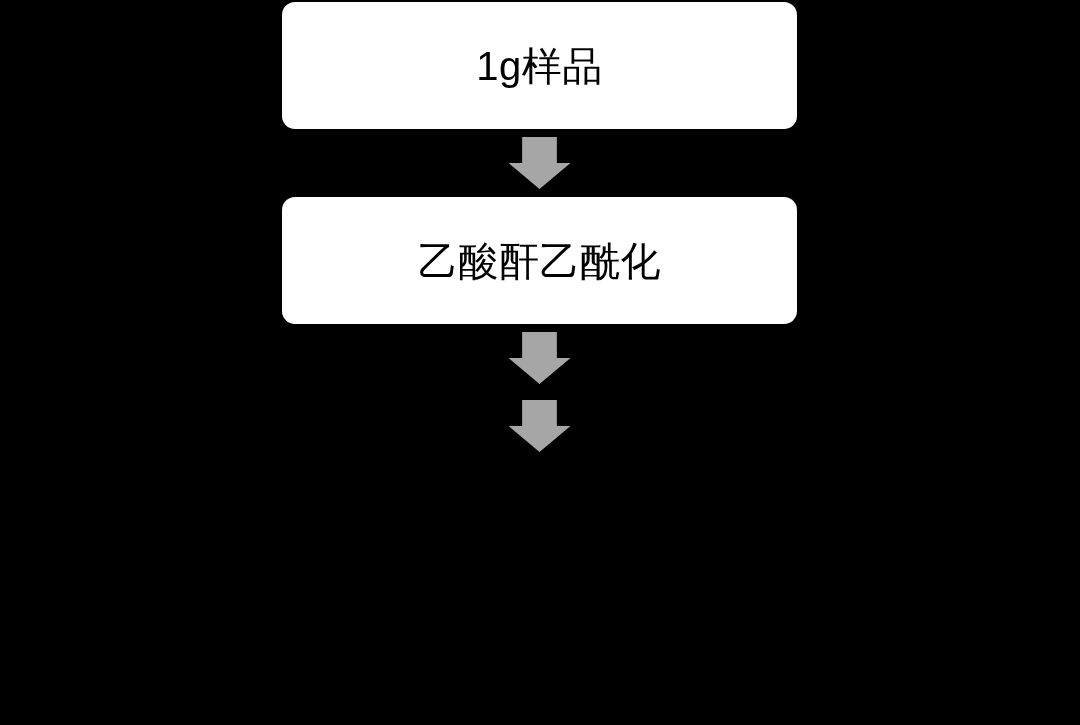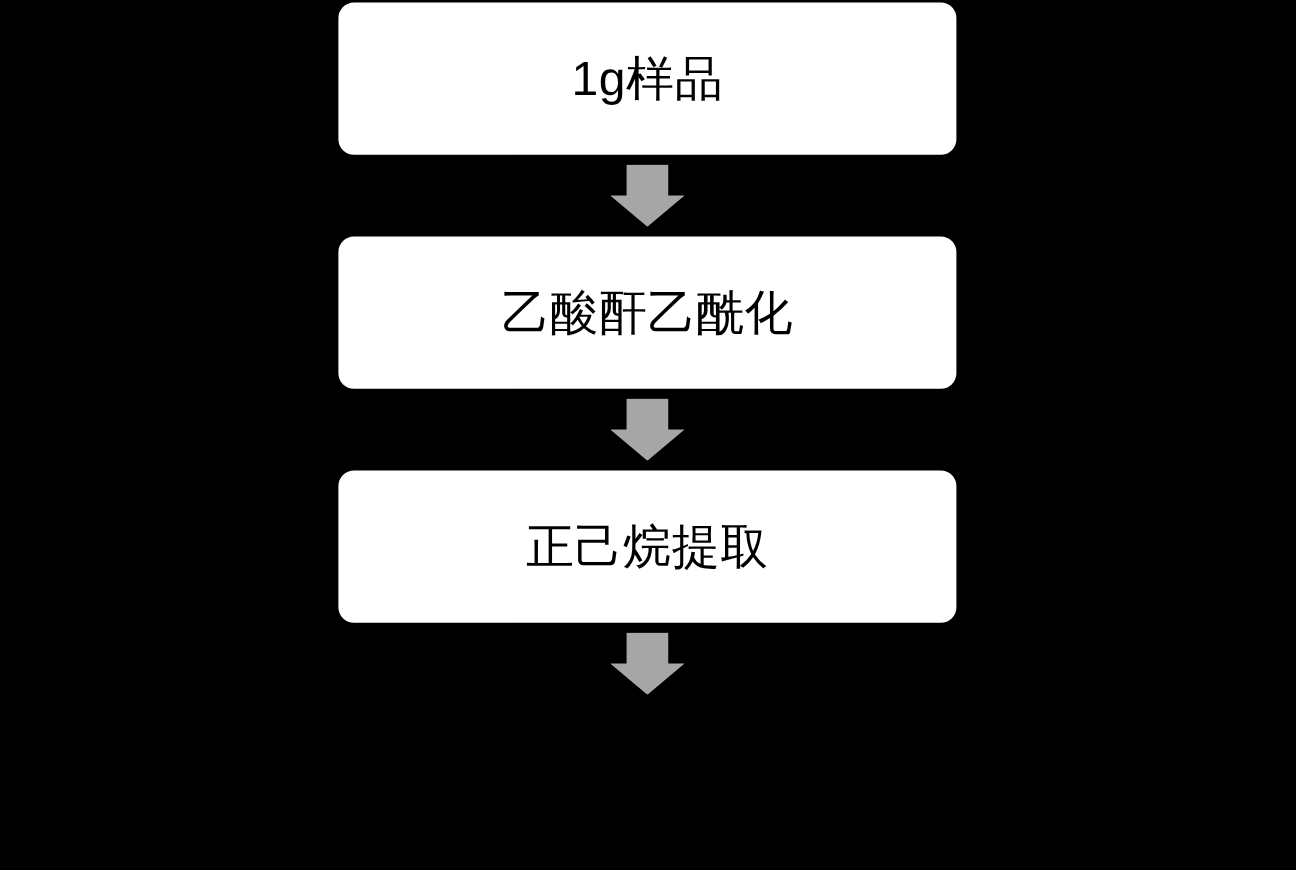--- a/index.html
+++ b/index.html
@@ -58,20 +58,17 @@
   </div>
 
   <div class="down-arrow"></div>
 
   <div class="flow-box">
     <span class="label">乙酸酐乙酰化</span>
   </div>
 
   <div class="down-arrow"></div>
 
-  <div class="flow-box">
-    <span class="label">正己烷提取</span>
-  </div>
 
   <div class="down-arrow"></div>
 
 
 </div>
 
 </body></html>

